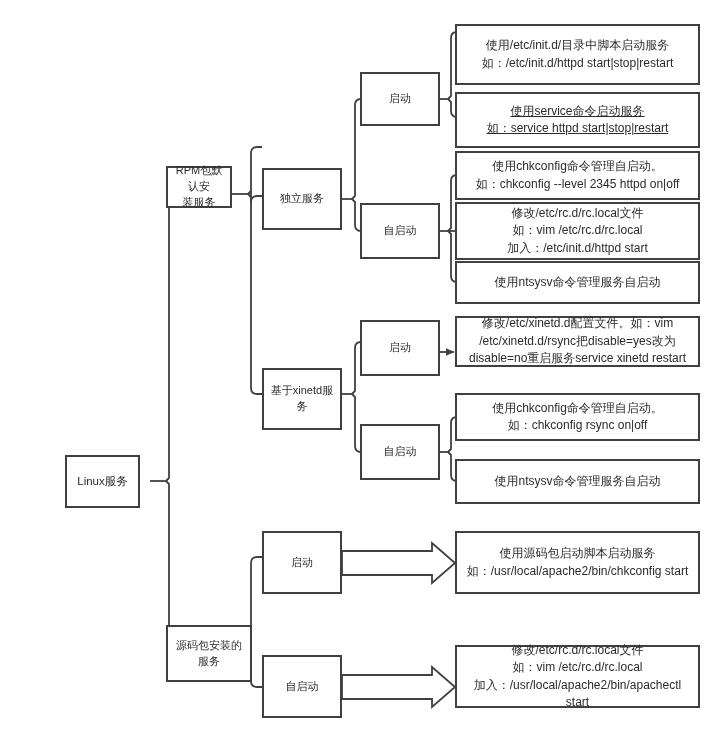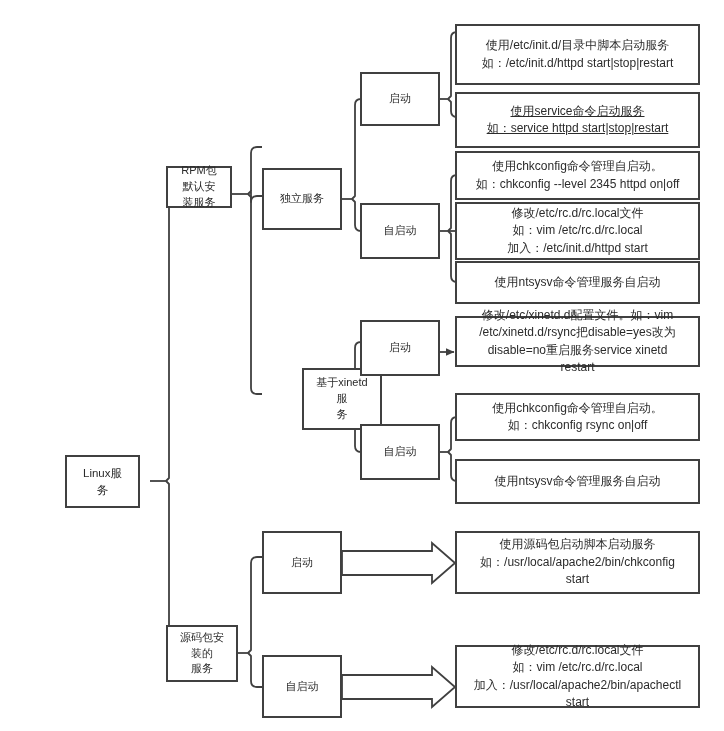--- a/index.html
+++ b/index.html
@@ -32,21 +32,21 @@
     align-items: center;
     justify-content: center;
     text-align: center;
     color: #2b2b2b;
     line-height: 1.45;
     z-index: 2;
   }
   .node .txt {
     display: block;
     width: 100%;
-    padding: 0 12px;
+    padding: 0 4px;
     box-sizing: border-box;
     white-space: pre-line;
   }
   .node.small  { font-size: 11px; }
   .node.detail { font-size: 12px; }
   .node.root   { font-size: 11.5px; }
 </style>
 </head>
 <body>
 
@@ -105,30 +105,30 @@
 
   <div class="node root" style="left:65px; top:455px; width:75px; height:53px;">
     <span class="txt">Linux服务</span>
   </div>
 
   <div class="node small" style="left:166px; top:166px; width:66px; height:42px;">
     <span class="txt">RPM包默认安
 装服务</span>
   </div>
 
-  <div class="node small" style="left:166px; top:625px; width:72px; height:57px;justify-content:center;">
+  <div class="node small" style="left:166px; top:625px; width:86px; height:57px;justify-content:center;">
     <span class="txt">源码包安装的
 服务</span>
   </div>
 
   <div class="node small" style="left:262px; top:168px; width:80px; height:62px;">
     <span class="txt">独立服务</span>
   </div>
 
-  <div class="node small" style="left:262px; top:368px; width:80px; height:62px;margin-left:40px;">
+  <div class="node small" style="left:262px; top:368px; width:80px; height:62px;">
     <span class="txt">基于xinetd服
 务</span>
   </div>
 
   <div class="node small" style="left:360px; top:72px; width:80px; height:54px;">
     <span class="txt">启动</span>
   </div>
 
   <div class="node small" style="left:360px; top:203px; width:80px; height:56px;">
     <span class="txt">自启动</span>

